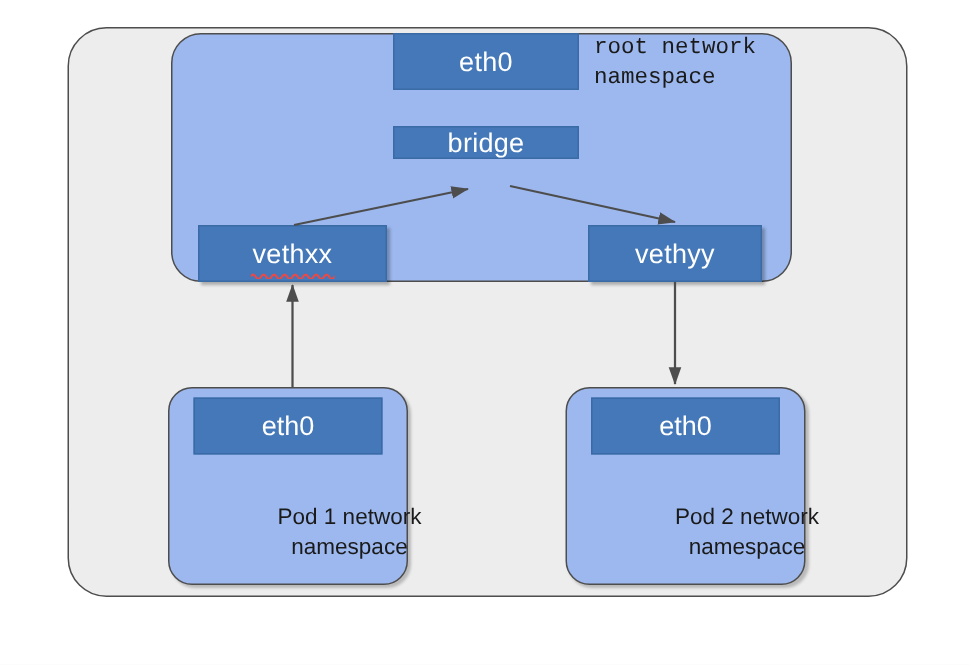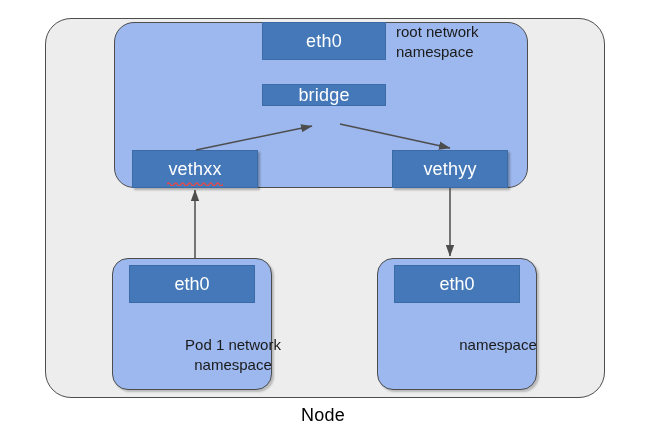--- a/index.html
+++ b/index.html
@@ -53,20 +53,21 @@
   }
   .root-ns-label {
     position: absolute;
     left: 396px;
     top: 22px;
     width: 124px;
     font-size: 15px;
     line-height: 1.32;
     color: #1a1a1a;
     text-align: left;
+    font-family: Liberation Mono, monospace;
   }
 
   
   .ifbox {
     position: absolute;
     background: #4478b8;
     border: 1px solid #3a6ba6;
     box-sizing: border-box;
     color: #ffffff;
     font-size: 18px;
@@ -191,35 +192,35 @@
       <div>Pod 1 network</div>
       <div>namespace</div>
     </div>
   </div>
 
   <div class="pod" id="pod2">
     <div class="pod-eth0">
       <span>eth0</span>
     </div>
     <div class="pod-label">
+      <div>Pod 2 network</div>
       <div>namespace</div>
     </div>
   </div>
 
   <svg id="arrows">
     <defs>
       <marker id="ah" markerWidth="9" markerHeight="9" refX="7.4" refY="3.1" orient="auto" markerUnits="strokeWidth">
         <path d="M0,0.3 L7.8,3.1 L0,5.9 z" fill="#4d4d4d"></path>
       </marker>
     </defs>
 
     <line x1="196" y1="150" x2="312" y2="126" stroke="#4d4d4d" stroke-width="1.5" marker-end="url(#ah)"></line>
 
     <line x1="340" y1="124" x2="450" y2="148" stroke="#4d4d4d" stroke-width="1.5" marker-end="url(#ah)"></line>
 
     <line x1="195" y1="258" x2="195" y2="190" stroke="#4d4d4d" stroke-width="1.5" marker-end="url(#ah)"></line>
 
     <line x1="450" y1="188" x2="450" y2="256" stroke="#4d4d4d" stroke-width="1.5" marker-end="url(#ah)"></line>
   </svg>
 
-  <div class="node-label">Node</div>
 
 </div>
 
 </body></html>

